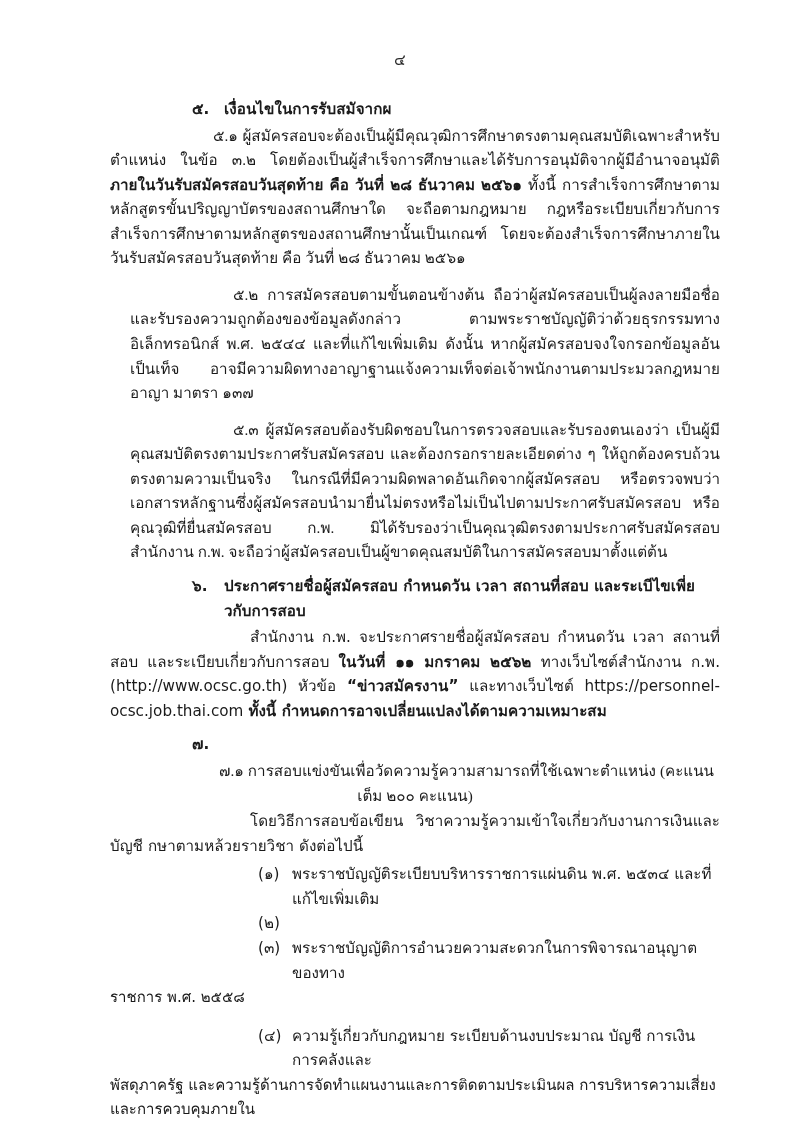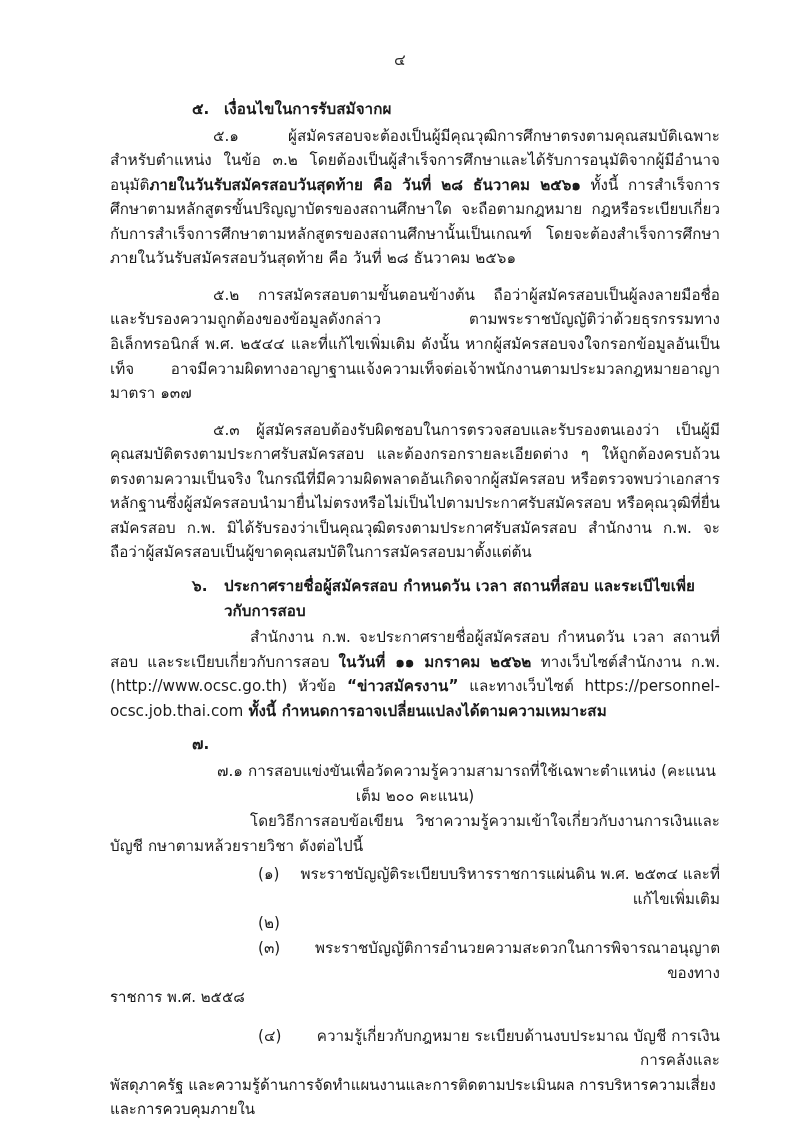--- a/index.html
+++ b/index.html
@@ -67,43 +67,42 @@
 
   .para {
     font-size: 15.2px;
     line-height: 1.615;
     text-align: justify;
     text-justify: inter-word;
     margin: 0 0 1px 0;
     letter-spacing: 0.02px;
     word-spacing: 0.1px;
   }
-  .para.ind-1 { text-indent: 103px; }
+  .para.ind-1 { text-indent: 103px; font-family: Liberation Serif, serif; }
   .para.ind-2 { text-indent: 140px; }
-  .para.gap  { margin-top: 12px; }
+  .para.gap  { margin-top: 12px; margin-left: 20px; }
   .para.noj { text-align: center; }
 
   
   .sublist {
     margin: 4px 0 0 0;
   }
   .sub-item {
     display: flex;
     align-items: baseline;
     font-size: 15.2px;
     line-height: 1.62;
     padding-left: 148px;
   }
   .sub-item .sn {
     flex: 0 0 34px;
     width: 34px;
   }
   .sub-item .st {
     flex: 1 1 auto;
-    text-align: right;
   }
   .cont-line {
     font-size: 15px;
     line-height: 1.62;
     padding-left: 0;
   }
 
   b, strong { font-weight: bold; }
   .url { font-family: "DejaVu Sans", "Liberation Sans", sans-serif; }
   .spacer-md { height: 14px; }

